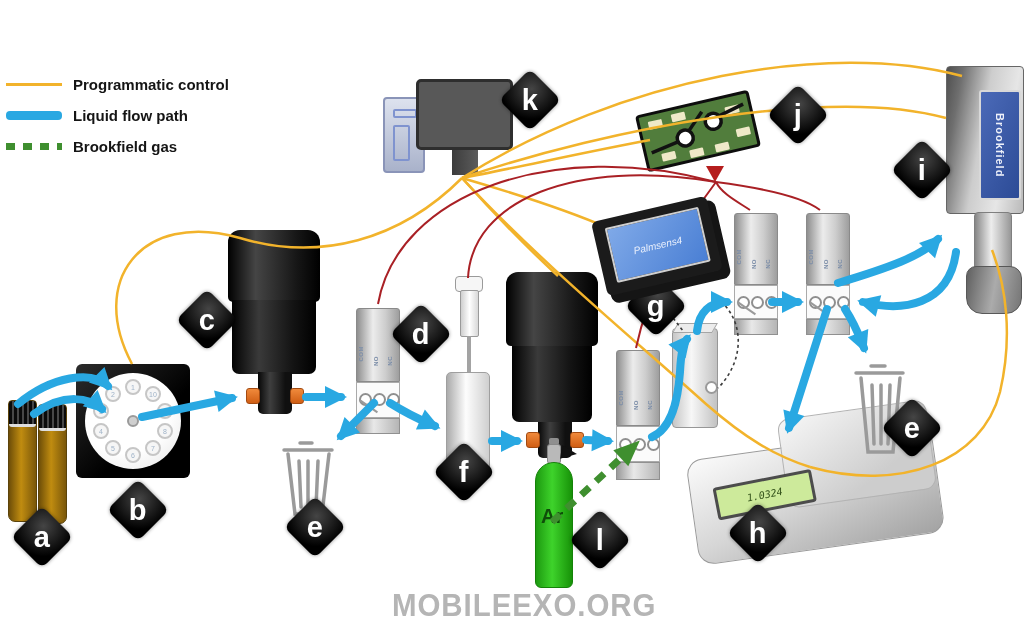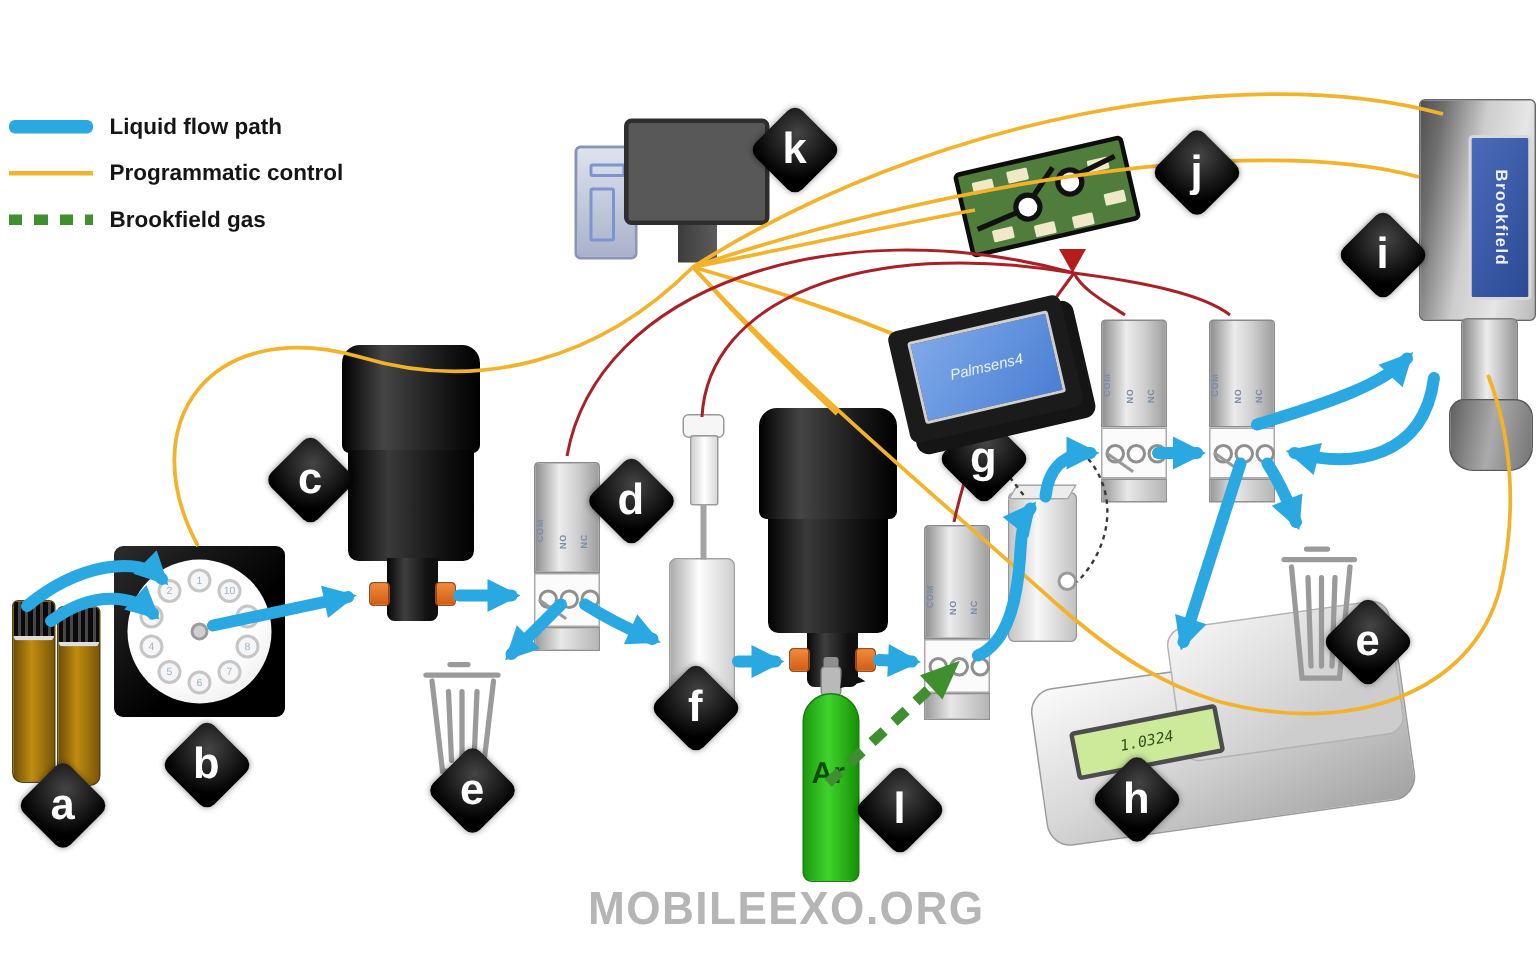--- a/index.html
+++ b/index.html
@@ -410,26 +410,26 @@
      background:#1b1b1b;border-radius:6px;box-shadow:5px 7px 0 2px #151515;">
   <div style="position:absolute;left:12px;top:9px;width:92px;height:52px;
        background:linear-gradient(135deg,#7fa9e8,#4a7fd4);border:2px solid #cfcfcf;border-radius:2px;
        display:flex;align-items:center;justify-content:center;">
     <span style="font-size:10px;font-style:italic;color:#eaf0fc;">Palmsens4</span>
   </div>
 </div>
 
 <div class="abs legend">
   <div class="legend-row">
+    <div class="sw sw-control"></div>
+    <span>Programmatic control</span>
+  </div>
+  <div class="legend-row">
     <div class="sw sw-liquid"></div>
     <span>Liquid flow path</span>
-  </div>
-  <div class="legend-row">
-    <div class="sw sw-control"></div>
-    <span>Programmatic control</span>
   </div>
   <div class="legend-row">
     <div class="sw sw-gas"></div>
     <span>Brookfield gas</span>
   </div>
 </div>
 
 <div class="abs wm">MOBILEEXO.ORG</div>
 
 </body></html>

